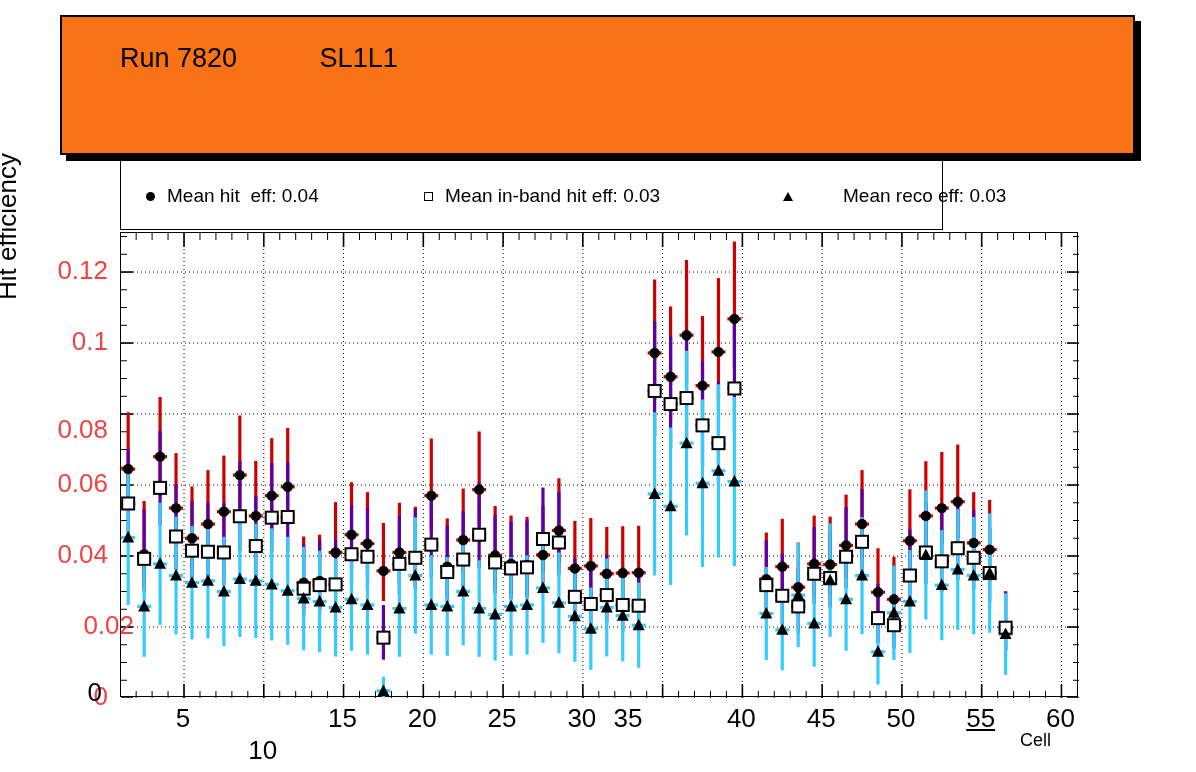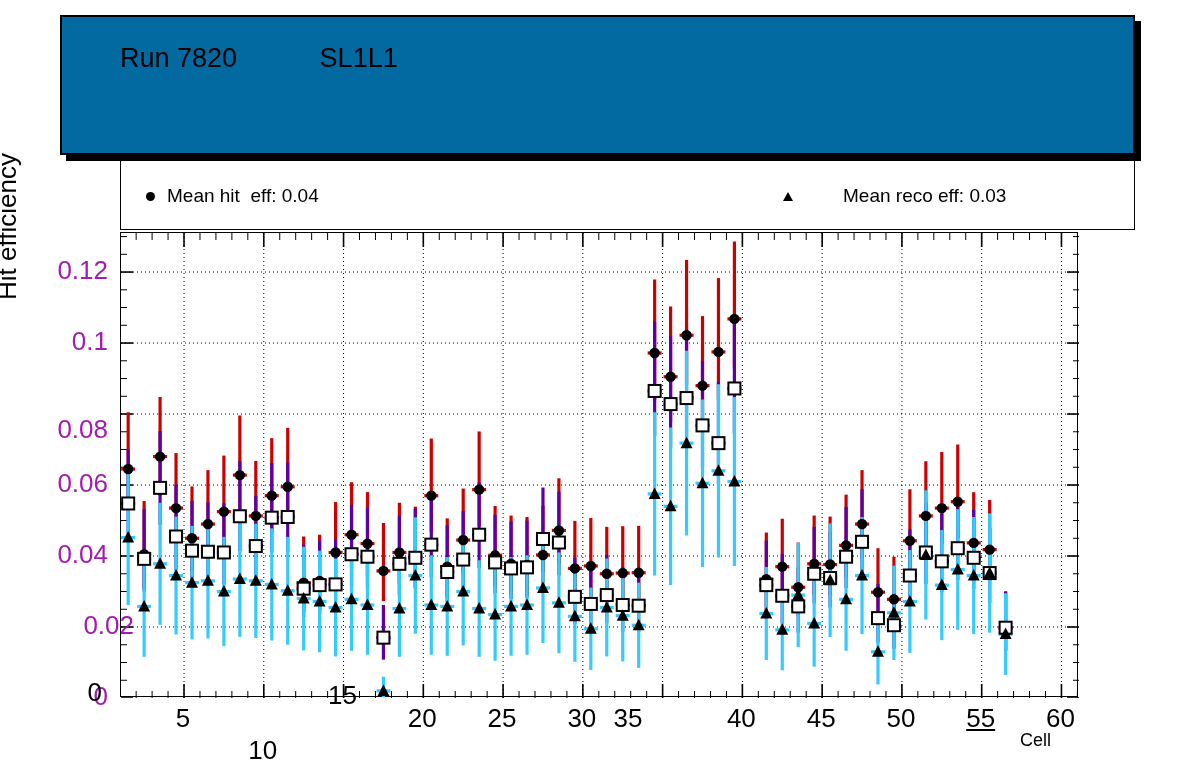--- a/index.html
+++ b/index.html
@@ -1,64 +1,68 @@
 <!DOCTYPE html>
 <html><head>
 <meta charset="utf-8">
 <style>
   html,body{margin:0;padding:0;background:#ffffff;}
   body{width:1196px;height:772px;position:relative;overflow:hidden;
        font-family:"Liberation Sans", sans-serif;color:#000;}
 
   
   #title-box{position:absolute;left:60px;top:15px;width:1075px;height:140px;
-             background:#0369a1;border:2px solid #000;box-sizing:border-box;}
+             background:#f97316;border:2px solid #000;box-sizing:border-box;}
   #title-shadow{position:absolute;left:66px;top:155px;width:1075px;height:6px;background:#000;}
   #title-shadow2{position:absolute;left:1135px;top:21px;width:6px;height:140px;background:#000;}
   .title-line{position:absolute;font-size:27px;white-space:pre;color:#000;}
   #title-l1{left:58px;top:26px;}
   #title-l2{left:58px;top:91px;}
 
   
-  #legend-box{position:absolute;left:120px;top:160px;width:1015px;height:70px;
+  #legend-box{position:absolute;left:120px;top:160px;width:823px;height:70px;
               background:#fff;border:1px solid #000;box-sizing:border-box;}
   .leg-entry{position:absolute;top:0;height:70px;display:flex;align-items:center;}
   .leg-txt{font-size:19px;white-space:pre;}
   .leg-mk{display:inline-block;width:34px;text-align:center;}
   .mk-circle{display:inline-block;width:9px;height:9px;border-radius:50%;background:#000;vertical-align:middle;}
   .mk-square{display:inline-block;width:9px;height:9px;border:1.4px solid #000;background:#fff;box-sizing:border-box;vertical-align:middle;}
   .mk-tri{display:inline-block;width:0;height:0;border-left:5px solid transparent;
           border-right:5px solid transparent;border-bottom:9px solid #000;vertical-align:middle;}
   #leg-e0{left:12px;} #leg-e1{left:290px;} #leg-e2{left:650px;gap:38px;}
 
   
   #frame{position:absolute;left:120px;top:232px;width:958px;height:465px;
          border:1.5px solid #000;box-sizing:border-box;background:#fff;}
   #plotsvg{position:absolute;left:0;top:0;}
 
   
-  .ylab{position:absolute;text-align:right;font-size:26px;color:#a21caf;}
+  .ylab{position:absolute;text-align:right;font-size:26px;color:#ef4444;}
   .xlab{position:absolute;text-align:center;font-size:26px;color:#000;}
   #ytitle{position:absolute;left:-8px;top:300px;font-size:26px;
           transform:rotate(-90deg);transform-origin:left top;white-space:nowrap;}
   #xtitle{position:absolute;left:1020px;top:730px;font-size:18px;white-space:nowrap;}
 </style>
 </head>
 <body>
 
 <div id="title-shadow"></div>
 <div id="title-shadow2"></div>
 <div id="title-box">
   <span class="title-line" id="title-l1">Run 7820           SL1L1</span>
 </div>
 
 <div id="legend-box">
   <div class="leg-entry" id="leg-e0">
     <span class="leg-mk"><i class="mk-circle"></i></span>
     <span class="leg-txt">Mean hit  eff: 0.04</span>
+  </div>
+  <div class="leg-entry" id="leg-e1">
+    <span class="leg-mk"><i class="mk-square"></i></span>
+    <span class="leg-txt">Mean in-band hit eff: 0.03</span>
   </div>
   <div class="leg-entry" id="leg-e2">
     <span class="leg-mk"><i class="mk-tri"></i></span>
     <span class="leg-txt">Mean reco eff: 0.03</span>
   </div>
 </div>
 
 <div id="frame">
   <svg id="plotsvg" width="958" height="465">
       <g>
@@ -773,21 +777,21 @@
     <div class="ylab" style="left: 0px; width: 108px; top: 681px;">0</div>
     <div class="ylab" style="left: 0px; width: 108px; top: 610.008px; margin-left: 26px;">0.02</div>
     <div class="ylab" style="left: 0px; width: 108px; top: 539.015px;">0.04</div>
     <div class="ylab" style="left: 0px; width: 108px; top: 468.023px;">0.06</div>
     <div class="ylab" style="left: 0px; width: 108px; top: 397.031px; margin-top: 17px;">0.08</div>
     <div class="ylab" style="left: 0px; width: 108px; top: 326.038px;">0.1</div>
     <div class="ylab" style="left: 0px; width: 108px; top: 255.046px;">0.12</div>
     <div class="xlab" style="left: 62px; width: 40px; top: 677px; text-align: right;">0</div>
     <div class="xlab" style="left: 143.016px; width: 80px; top: 703px;">5</div>
     <div class="xlab" style="left: 222.783px; width: 80px; top: 703px; margin-top: 32px;">10</div>
-    <div class="xlab" style="left: 302.55px; width: 80px; top: 680px;">15</div>
+    <div class="xlab" style="left: 302.55px; width: 80px; top: 703px;">15</div>
     <div class="xlab" style="left: 382.316px; width: 80px; top: 703px;">20</div>
     <div class="xlab" style="left: 462.083px; width: 80px; top: 703px;">25</div>
     <div class="xlab" style="left: 541.85px; width: 80px; top: 703px;">30</div>
     <div class="xlab" style="left: 588px; width: 80px; top: 703px;">35</div>
     <div class="xlab" style="left: 701.384px; width: 80px; top: 703px;">40</div>
     <div class="xlab" style="left: 781.151px; width: 80px; top: 703px;">45</div>
     <div class="xlab" style="left: 860.918px; width: 80px; top: 703px;">50</div>
     <div class="xlab" style="left: 940.684px; width: 80px; top: 703px; text-decoration: underline;">55</div>
     <div class="xlab" style="left: 1020.45px; width: 80px; top: 703px;">60</div>
   </div>

